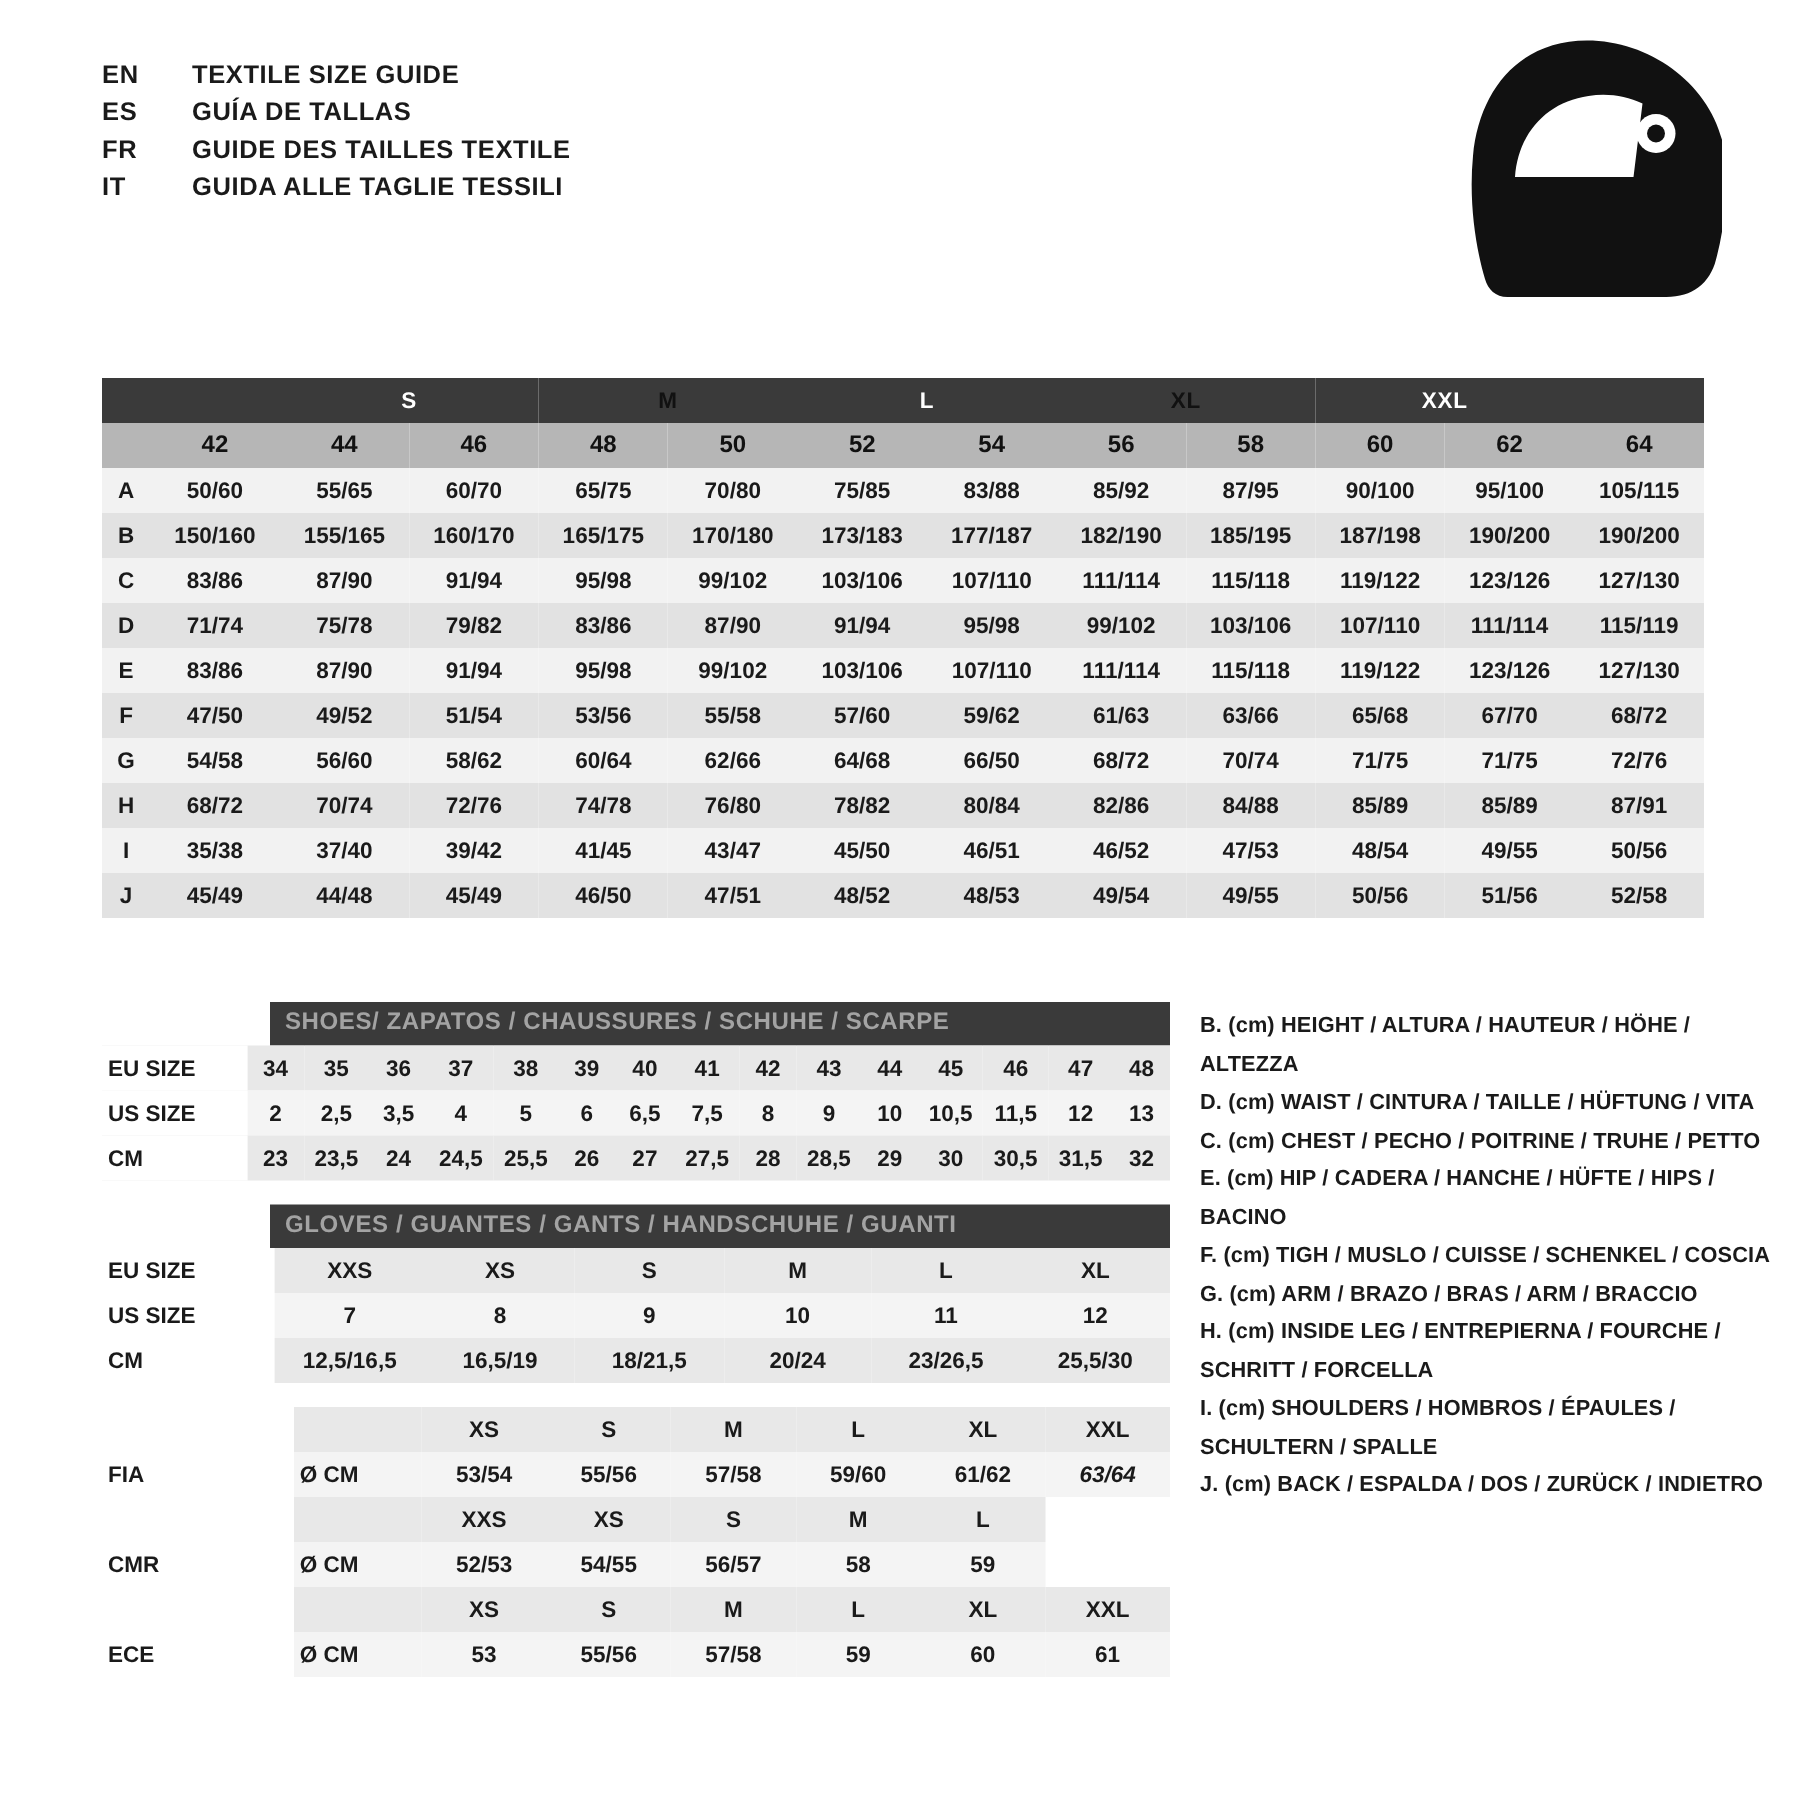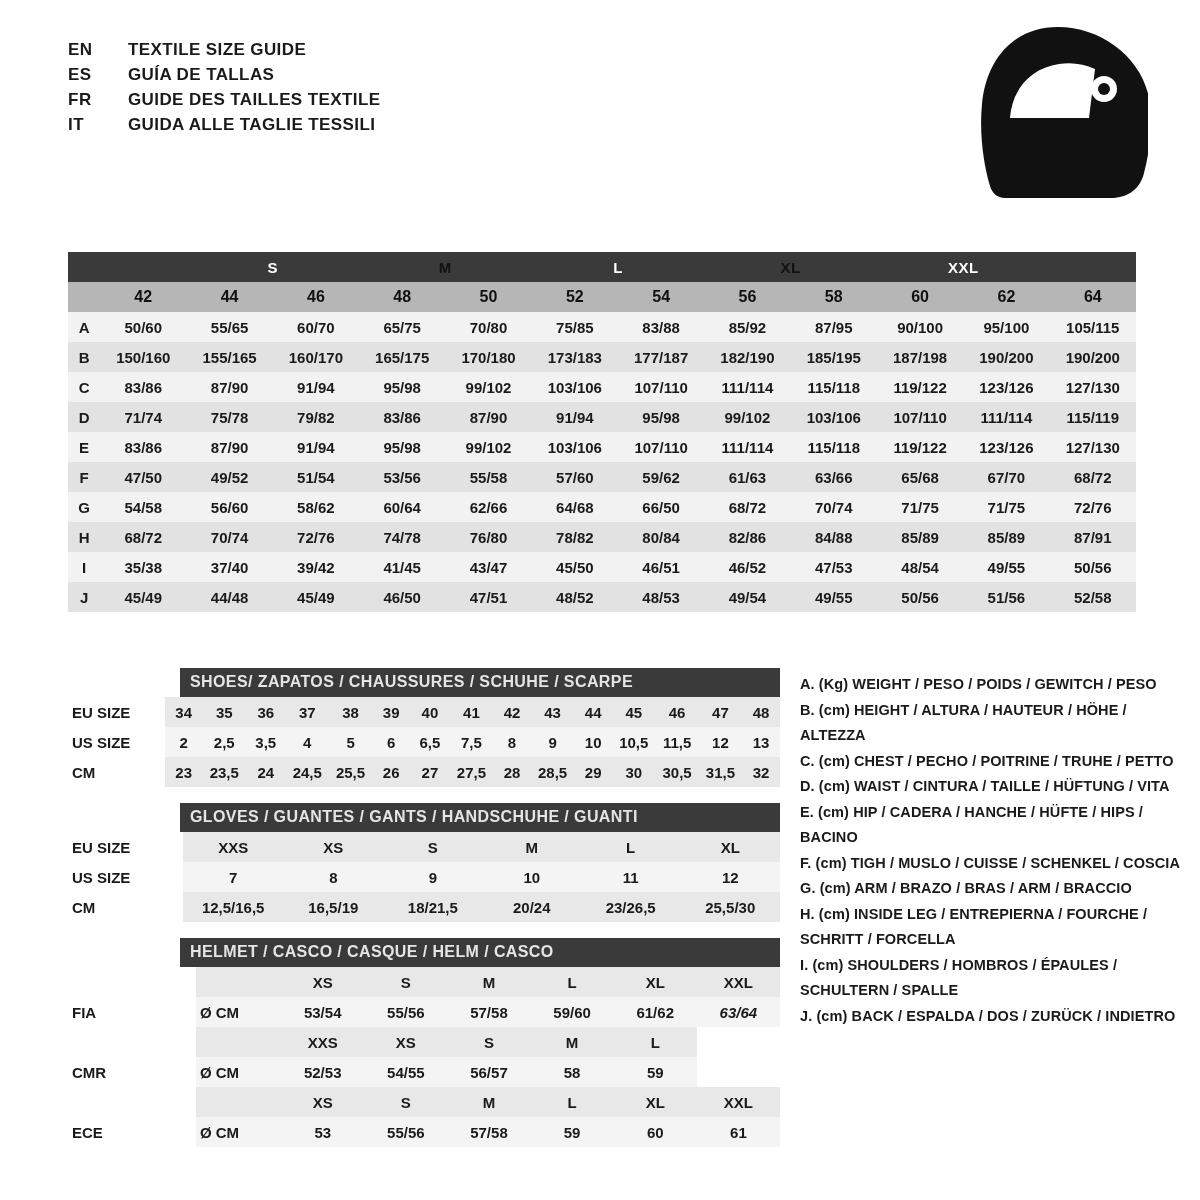--- a/index.html
+++ b/index.html
@@ -24,21 +24,21 @@
   .group-empty{background:#ffffff;}
   .row-sizes td{background:#b6b6b6;color:#111;font-size:16px;}
   .row-sizes td.lbl{background:#b6b6b6;}
   .data-row td{background:#f2f2f2;}
   .data-row.alt td{background:#e2e2e2;}
   .lbl{width:32px;font-weight:bold;text-align:center;}
   .cw{width:86px;}
 
   
   .lower{position:absolute;left:68px;top:668px;width:712px;}
-  .sec-title{background:#3a3a3a;color:#e5e5e5;font-size:16px;font-weight:bold;letter-spacing:.4px;padding:5px 8px 6px 10px;}
+  .sec-title{background:#3a3a3a;color:#a3a3a3;font-size:16px;font-weight:bold;letter-spacing:.4px;padding:5px 8px 6px 10px;}
   .stripe{width:100%;border-collapse:collapse;font-size:15px;}
   .stripe tr{height:30px;}
   .stripe td{padding:0 4px;font-weight:bold;white-space:nowrap;}
   .rowlabel{width:112px;font-weight:bold;font-size:15px;padding-left:2px;}
   .band{background:#e8e8e8;}
   .band2{background:#f4f4f4;}
   .title-offset{margin-left:112px;}
   .shoe-cell{text-align:center;}
 
   
@@ -350,21 +350,20 @@
             <td class="shoe-cell" style="width: 96px;">18/21,5</td>
             <td class="shoe-cell" style="width: 96px;">20/24</td>
             <td class="shoe-cell" style="width: 96px;">23/26,5</td>
             <td class="shoe-cell" style="width: 96px;">25,5/30</td>
           </tr>
         </tbody>
       </table>
 
     <div style="height:16px"></div>
 
-    <div class="sec-title title-offset">HELMET / CASCO / CASQUE / HELM / CASCO</div>
     <table class="stripe">
         <tbody id="helmet-tbody">
           <tr class="band">
             <td class="rowlabel" style="background: rgb(255, 255, 255);"></td>
             <td style="width: 72px;"></td>
             <td class="shoe-cell" style="width: 70px;">XS</td>
             <td class="shoe-cell" style="width: 70px;">S</td>
             <td class="shoe-cell" style="width: 70px;">M</td>
             <td class="shoe-cell" style="width: 70px;">L</td>
             <td class="shoe-cell" style="width: 70px;">XL</td>
@@ -416,24 +415,23 @@
             <td class="shoe-cell" style="width: 70px;">57/58</td>
             <td class="shoe-cell" style="width: 70px;">59</td>
             <td class="shoe-cell" style="width: 70px;">60</td>
             <td class="shoe-cell" style="width: 70px;">61</td>
           </tr>
         </tbody>
       </table>
   </div>
 
   <div class="legend" id="legend">
-      <div>A. (Kg) WEIGHT / PESO / POIDS / GEWITCH / PESO</div>
       <div>B. (cm) HEIGHT / ALTURA / HAUTEUR / HÖHE / ALTEZZA</div>
+      <div>D. (cm) WAIST / CINTURA / TAILLE / HÜFTUNG / VITA</div>
       <div>C. (cm) CHEST / PECHO / POITRINE / TRUHE / PETTO</div>
-      <div>D. (cm) WAIST / CINTURA / TAILLE / HÜFTUNG / VITA</div>
       <div>E. (cm) HIP / CADERA / HANCHE / HÜFTE / HIPS / BACINO</div>
       <div>F. (cm) TIGH / MUSLO / CUISSE / SCHENKEL / COSCIA</div>
       <div>G. (cm) ARM / BRAZO / BRAS / ARM / BRACCIO</div>
       <div>H. (cm) INSIDE LEG / ENTREPIERNA / FOURCHE /</div>
       <div>SCHRITT / FORCELLA</div>
       <div>I. (cm) SHOULDERS / HOMBROS / ÉPAULES /</div>
       <div>SCHULTERN / SPALLE</div>
       <div>J. (cm) BACK / ESPALDA / DOS / ZURÜCK / INDIETRO</div>
     </div>
 

